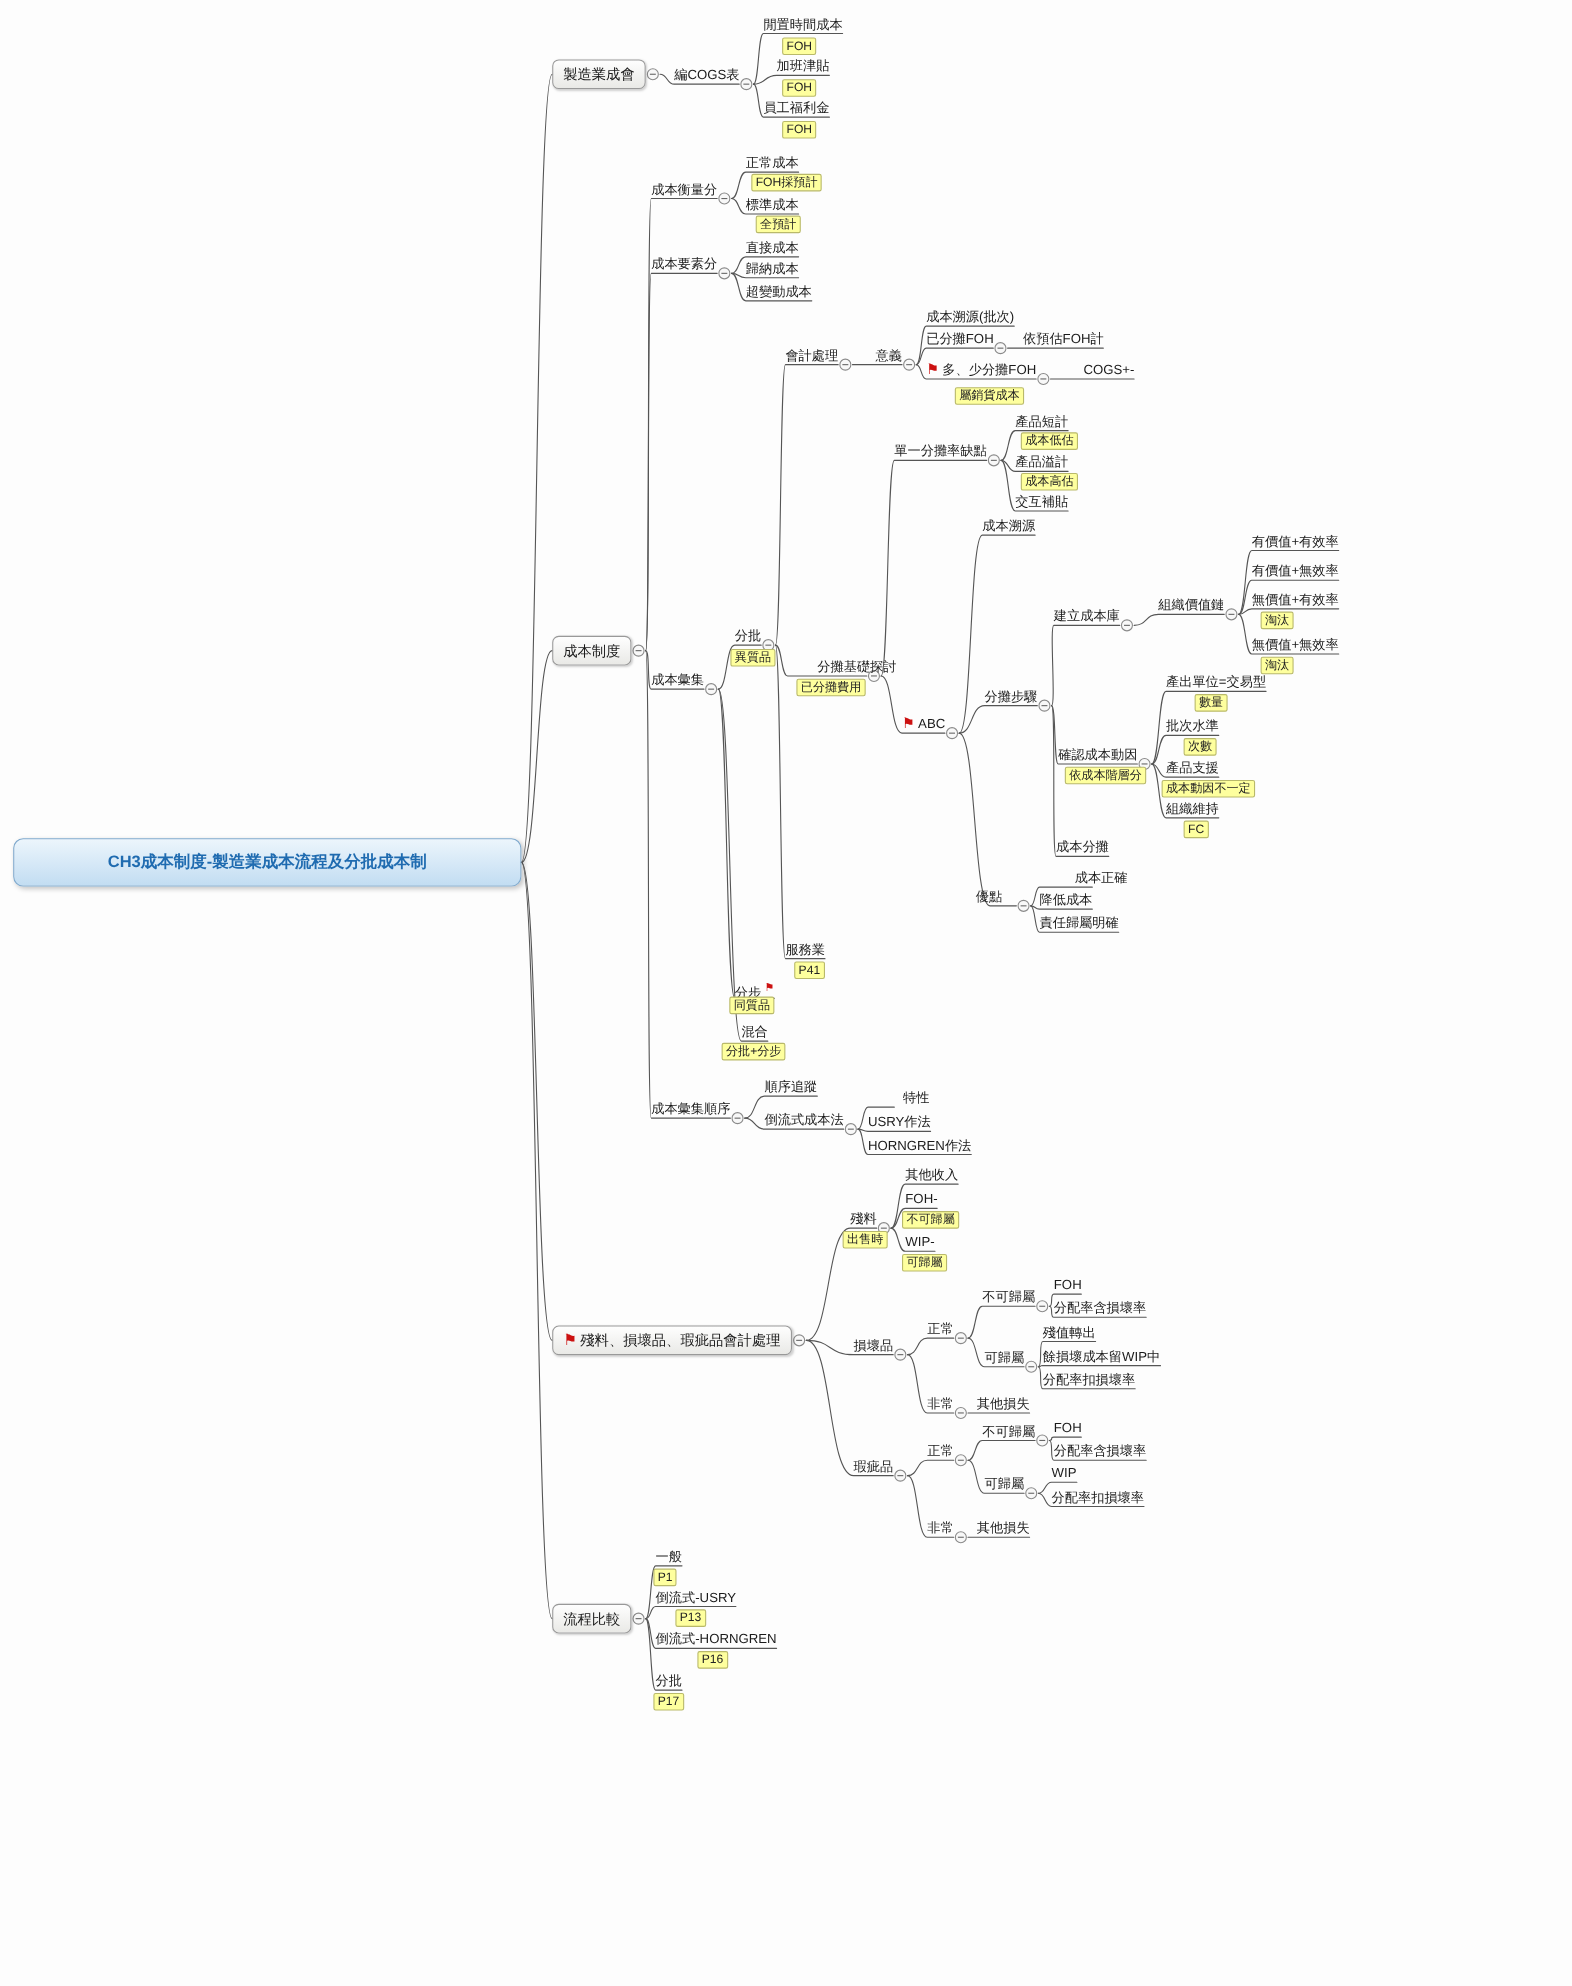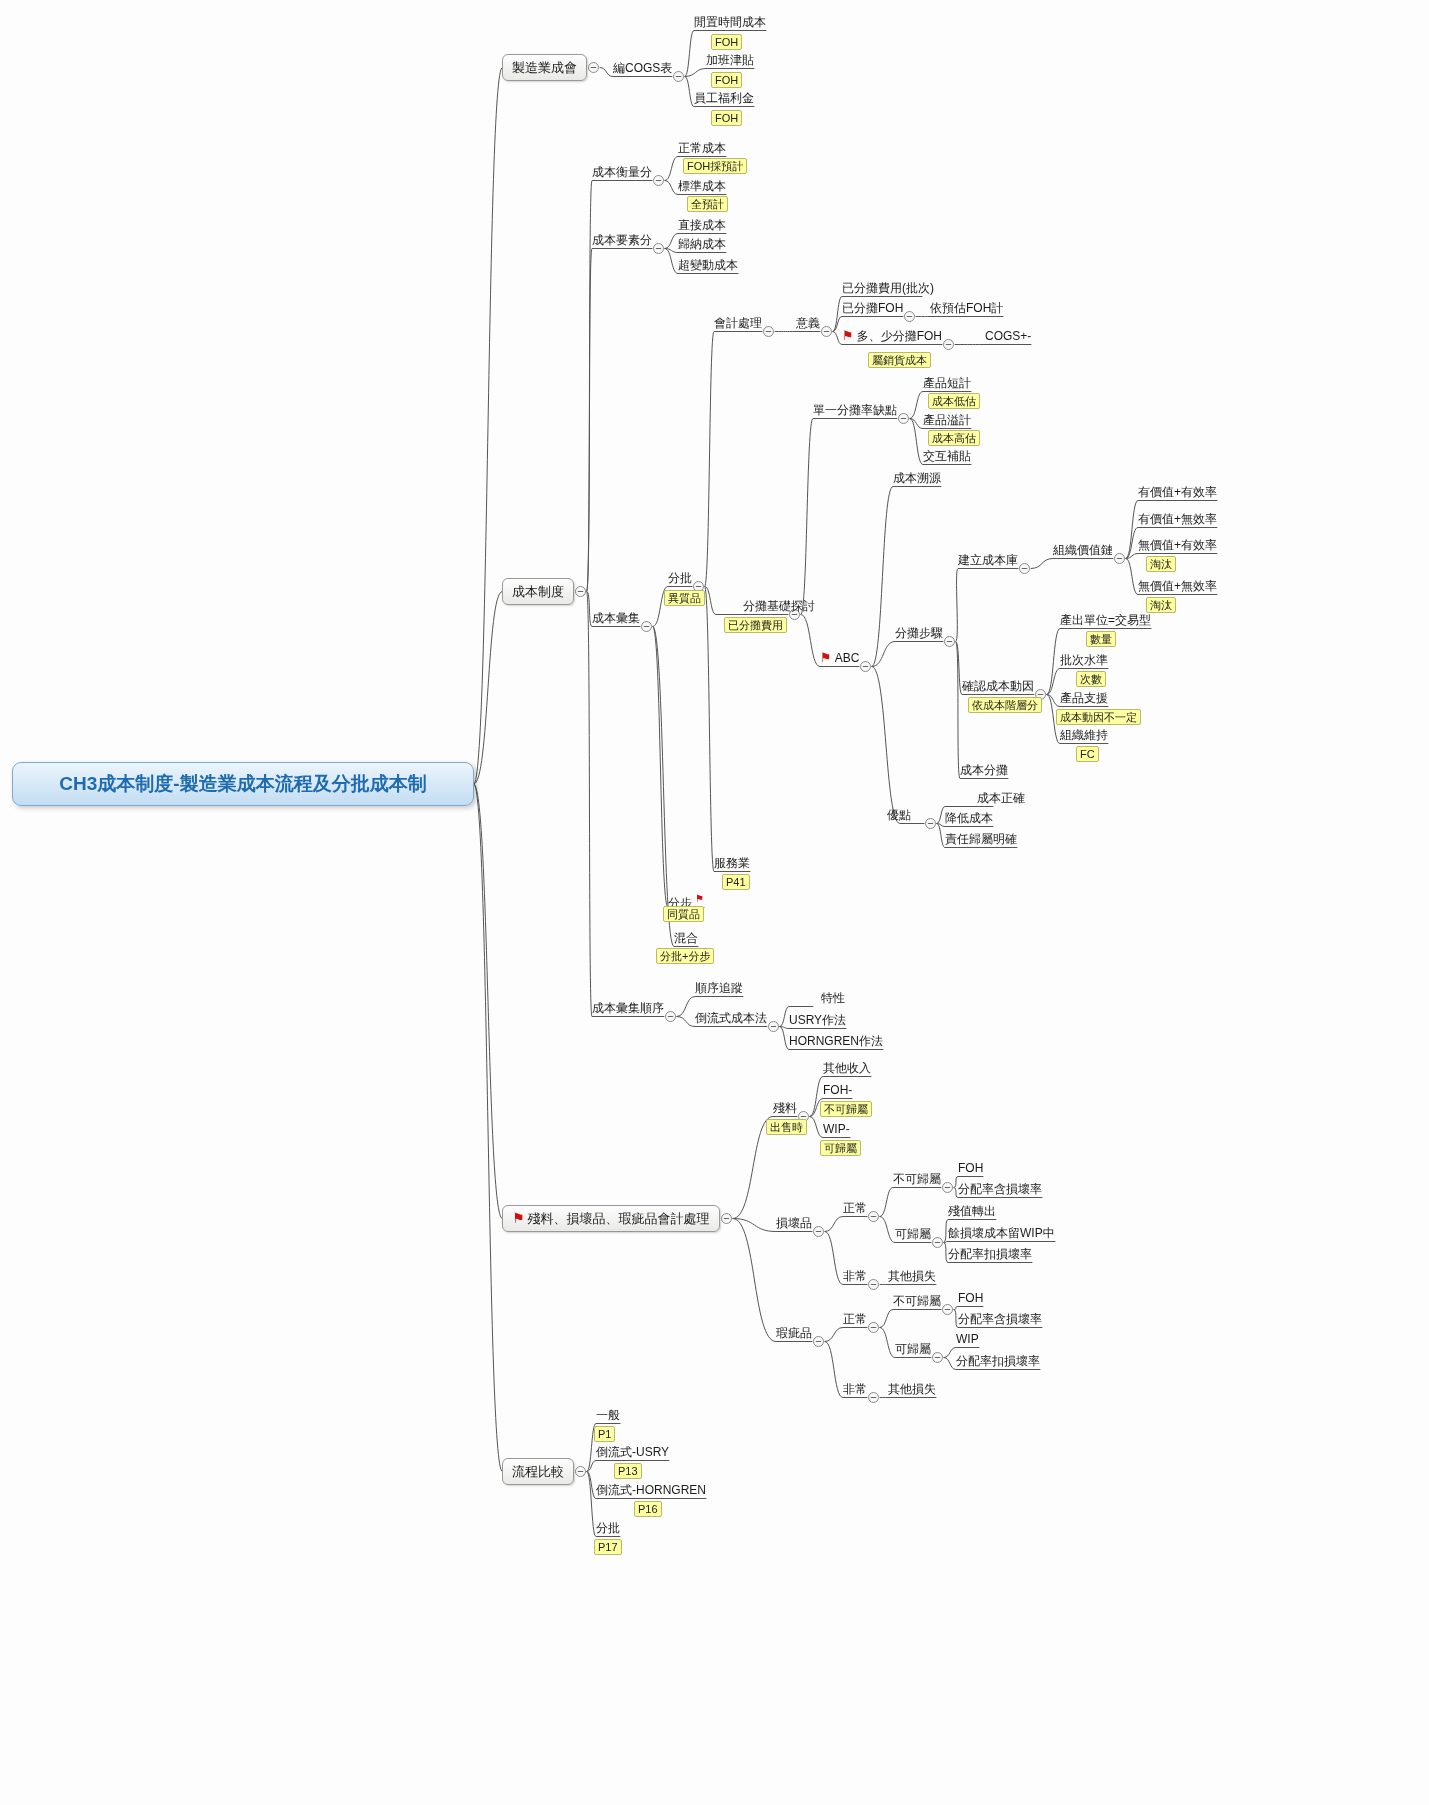--- a/index.html
+++ b/index.html
@@ -28,21 +28,21 @@
     padding: 4px 9px;
     font-size: 13px;
     line-height: 17px;
     box-shadow: 1px 1px 2px rgba(0,0,0,0.18);
   }
   .node.root {
     border: 1px solid #7fa9cd;
     border-radius: 9px;
     background: linear-gradient(#ecf5fc, #c2ddf2);
     color: #1f6bb0;
-    font-size: 19px;
+    font-size: 15px;
     font-weight: bold;
     display: flex;
     align-items: center;
     justify-content: center;
     box-shadow: 2px 2px 5px rgba(0,0,0,0.22);
   }
   .tag {
     position: absolute;
     font-size: 11px;
     line-height: 14px;
@@ -304,21 +304,21 @@
     <div class="tag" style="left: 687px; top: 196px;">全預計</div>
     <div class="node text" style="left: 592px; top: 232px;"><span>成本要素分</span></div>
     <div class="node text" style="left: 678px; top: 217px;"><span>直接成本</span></div>
     <div class="node text" style="left: 678px; top: 236px;"><span>歸納成本</span></div>
     <div class="node text" style="left: 678px; top: 257px;"><span>超變動成本</span></div>
     <div class="node text" style="left: 592px; top: 610px;"><span>成本彙集</span></div>
     <div class="node text" style="left: 668px; top: 570px;"><span>分批</span></div>
     <div class="tag" style="left: 664px; top: 590px;">異質品</div>
     <div class="node text" style="left: 714px; top: 315px;"><span>會計處理</span></div>
     <div class="node text" style="left: 796px; top: 315px;"><span>意義</span></div>
-    <div class="node text" style="left: 842px; top: 280px;"><span>已分攤費用(批次)</span></div>
+    <div class="node text" style="left: 842px; top: 280px;"><span>成本溯源(批次)</span></div>
     <div class="node text" style="left: 842px; top: 300px;"><span>已分攤FOH</span></div>
     <div class="node text" style="left: 930px; top: 300px; text-align: center;"><span>依預估FOH計</span></div>
     <div class="node text" style="left: 842px; top: 328px;"><span class="flag" style="color: rgb(204, 17, 17);">⚑</span><span>多、少分攤FOH</span></div>
     <div class="tag" style="left: 868px; top: 352px;">屬銷貨成本</div>
     <div class="node text" style="left: 985px; top: 328px;"><span>COGS+-</span></div>
     <div class="node text" style="left: 716px; top: 598px; margin-left: 27px;"><span>分攤基礎探討</span></div>
     <div class="tag" style="left: 724px; top: 617px;">已分攤費用</div>
     <div class="node text" style="left: 813px; top: 402px;"><span>單一分攤率缺點</span></div>
     <div class="node text" style="left: 923px; top: 375px;"><span>產品短計</span></div>
     <div class="tag" style="left: 928px; top: 393px;">成本低估</div>

